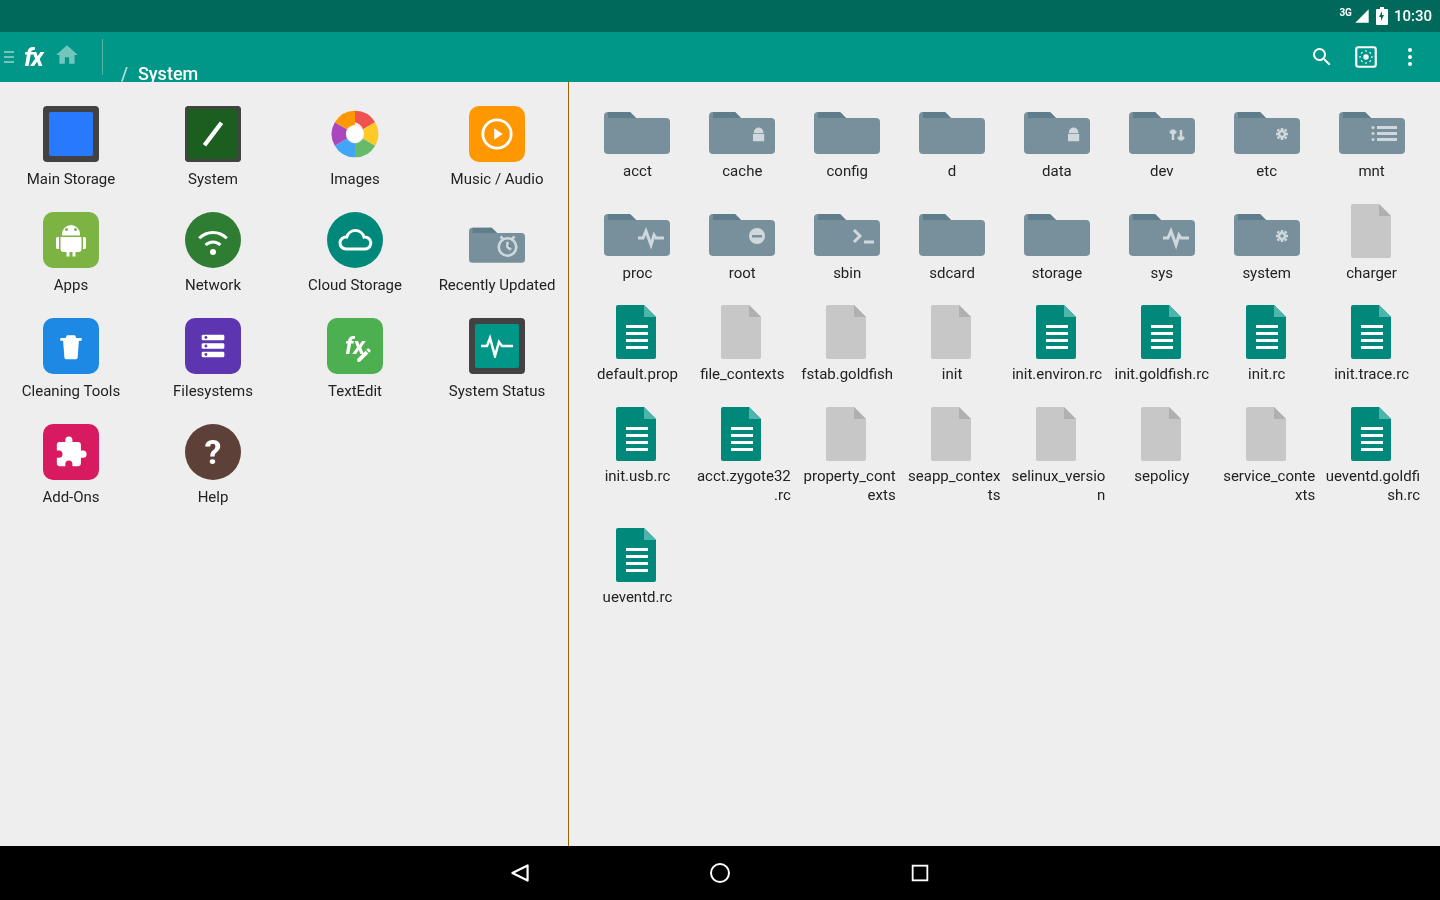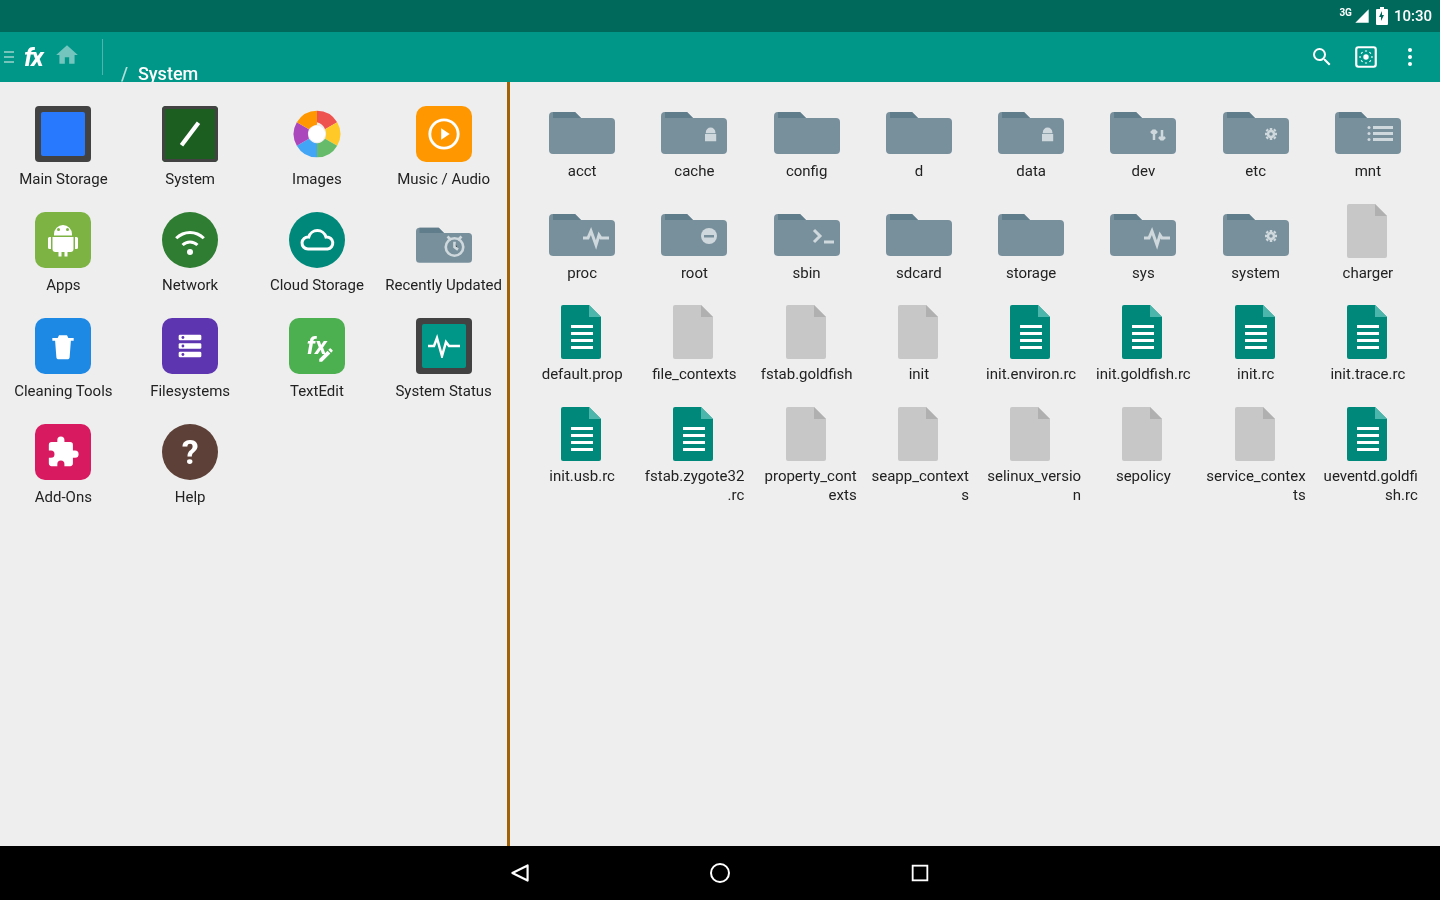--- a/index.html
+++ b/index.html
@@ -41,21 +41,21 @@
   .toolbar .drag-handle span { width:10px; height:2px; background:#a7d8d2;}
   .toolbar .fx-logo { font-style: italic; font-weight: 700; font-size: 26px; letter-spacing: -2px; }
   .toolbar .home-ic { margin-left: 8px; opacity:.65;}
   .toolbar .divider { width:1px; height:36px; background:rgba(255,255,255,.3); margin:0 14px 0 18px;}
   .toolbar .path { font-size:18px; font-weight:500;margin-top:32px;}
   .toolbar .path .slash { opacity:.7; margin-right:10px;}
   .toolbar .spacer { flex:1; }
   .toolbar .action { width:44px; height:44px; display:flex; align-items:center; justify-content:center; cursor:pointer;}
   
   .main { flex:1; display:flex; background:#eeeeee; overflow:hidden;}
-  .left-pane { width:510px; background:#eeeeee; border-right: 3px solid #a16207; padding: 18px 0 0 0; overflow:auto;}
+  .left-pane { width:569px; background:#eeeeee; border-right: 1px solid #a16207; padding: 18px 0 0 0; overflow:auto;}
   .right-pane { flex:1; background:#eeeeee; padding: 14px 18px 0 18px; overflow:auto;}
   
   .left-grid { display:grid; grid-template-columns: repeat(4, 1fr); }
   .cat { display:flex; flex-direction:column; align-items:center; padding: 6px 4px 18px; cursor:pointer;}
   .cat .ic { width:56px; height:56px; border-radius:4px; display:flex; align-items:center; justify-content:center; position:relative;}
   .cat .lbl { margin-top:8px; font-size:15px; color:#222; text-align:center; line-height:1.2;}
   
   .right-grid { display:grid; grid-template-columns: repeat(8, 1fr); column-gap: 4px; row-gap: 10px;}
   .item { display:flex; flex-direction:column; align-items:center; padding:6px 2px; cursor:pointer;}
   .item .fic { width:66px; height:54px; display:flex; align-items:center; justify-content:center; position:relative;}
@@ -545,21 +545,21 @@
           <div class="fic">
             <svg width="50" height="58" viewBox="0 0 50 58">
               <path fill="#00897b" d="M6 2h26l12 12v40a2 2 0 0 1-2 2H6a2 2 0 0 1-2-2V4a2 2 0 0 1 2-2z"></path>
               <path fill="#4db6ac" d="M32 2l12 12H32z"></path>
               <rect x="14" y="22" width="22" height="3" fill="#fff"></rect>
               <rect x="14" y="29" width="22" height="3" fill="#fff"></rect>
               <rect x="14" y="36" width="22" height="3" fill="#fff"></rect>
               <rect x="14" y="43" width="22" height="3" fill="#fff"></rect>
             </svg>
           </div>
-          <div class="flbl">fstab.zygote32.rc</div>
+          <div class="flbl">acct.zygote32.rc</div>
         </div>
         <div class="item">
           <div class="fic">
             <svg width="50" height="58" viewBox="0 0 50 58">
               <path fill="#c7c7c7" d="M6 2h26l12 12v40a2 2 0 0 1-2 2H6a2 2 0 0 1-2-2V4a2 2 0 0 1 2-2z"></path>
               <path fill="#b0b0b0" d="M32 2l12 12H32z"></path>
             </svg>
           </div>
           <div class="flbl">property_contexts</div>
         </div>
@@ -604,20 +604,33 @@
             <svg width="50" height="58" viewBox="0 0 50 58">
               <path fill="#00897b" d="M6 2h26l12 12v40a2 2 0 0 1-2 2H6a2 2 0 0 1-2-2V4a2 2 0 0 1 2-2z"></path>
               <path fill="#4db6ac" d="M32 2l12 12H32z"></path>
               <rect x="14" y="22" width="22" height="3" fill="#fff"></rect>
               <rect x="14" y="29" width="22" height="3" fill="#fff"></rect>
               <rect x="14" y="36" width="22" height="3" fill="#fff"></rect>
               <rect x="14" y="43" width="22" height="3" fill="#fff"></rect>
             </svg>
           </div>
           <div class="flbl">ueventd.goldfish.rc</div>
+        </div>
+        <div class="item">
+          <div class="fic">
+            <svg width="50" height="58" viewBox="0 0 50 58">
+              <path fill="#00897b" d="M6 2h26l12 12v40a2 2 0 0 1-2 2H6a2 2 0 0 1-2-2V4a2 2 0 0 1 2-2z"></path>
+              <path fill="#4db6ac" d="M32 2l12 12H32z"></path>
+              <rect x="14" y="22" width="22" height="3" fill="#fff"></rect>
+              <rect x="14" y="29" width="22" height="3" fill="#fff"></rect>
+              <rect x="14" y="36" width="22" height="3" fill="#fff"></rect>
+              <rect x="14" y="43" width="22" height="3" fill="#fff"></rect>
+            </svg>
+          </div>
+          <div class="flbl">ueventd.rc</div>
         </div>
       </div>
   </div>
 </div>
 
 <div class="navbar">
   <div class="nbtn">
     <svg width="26" height="26" viewBox="0 0 24 24" fill="none" stroke="#fff" stroke-width="2">
         <path d="M19 5 5 12l14 7z" stroke-linejoin="round"></path>
       </svg>

